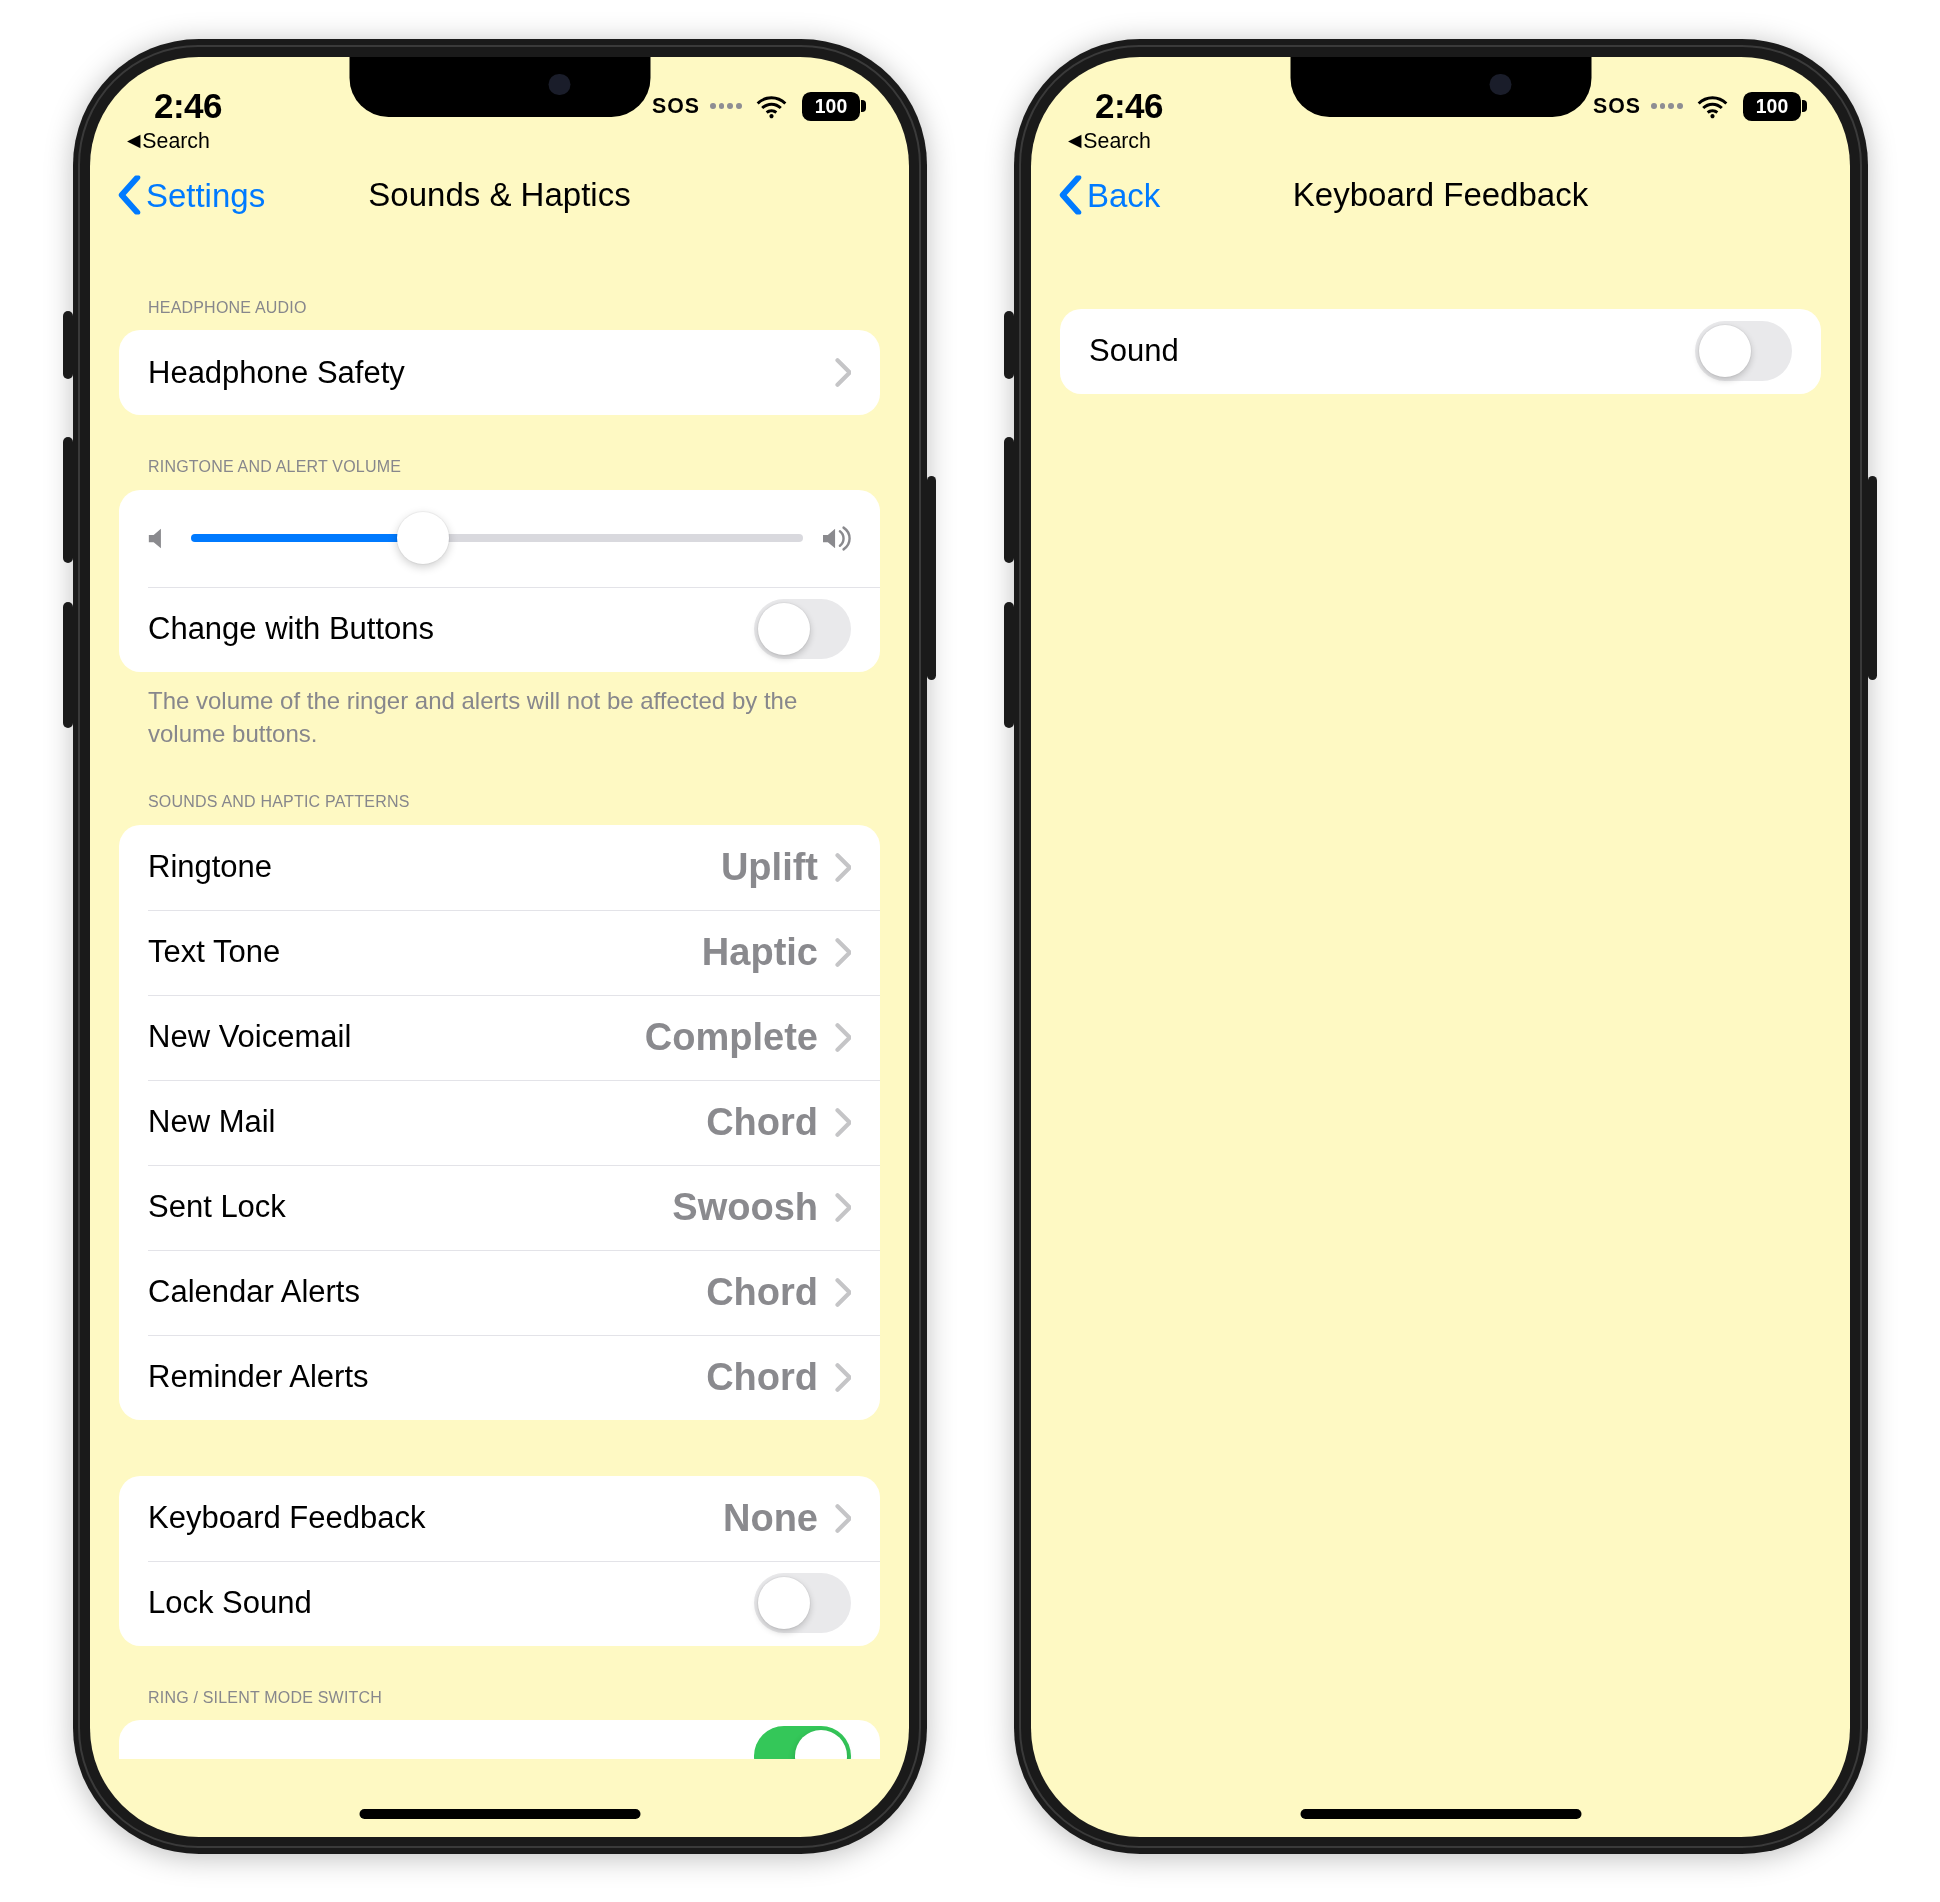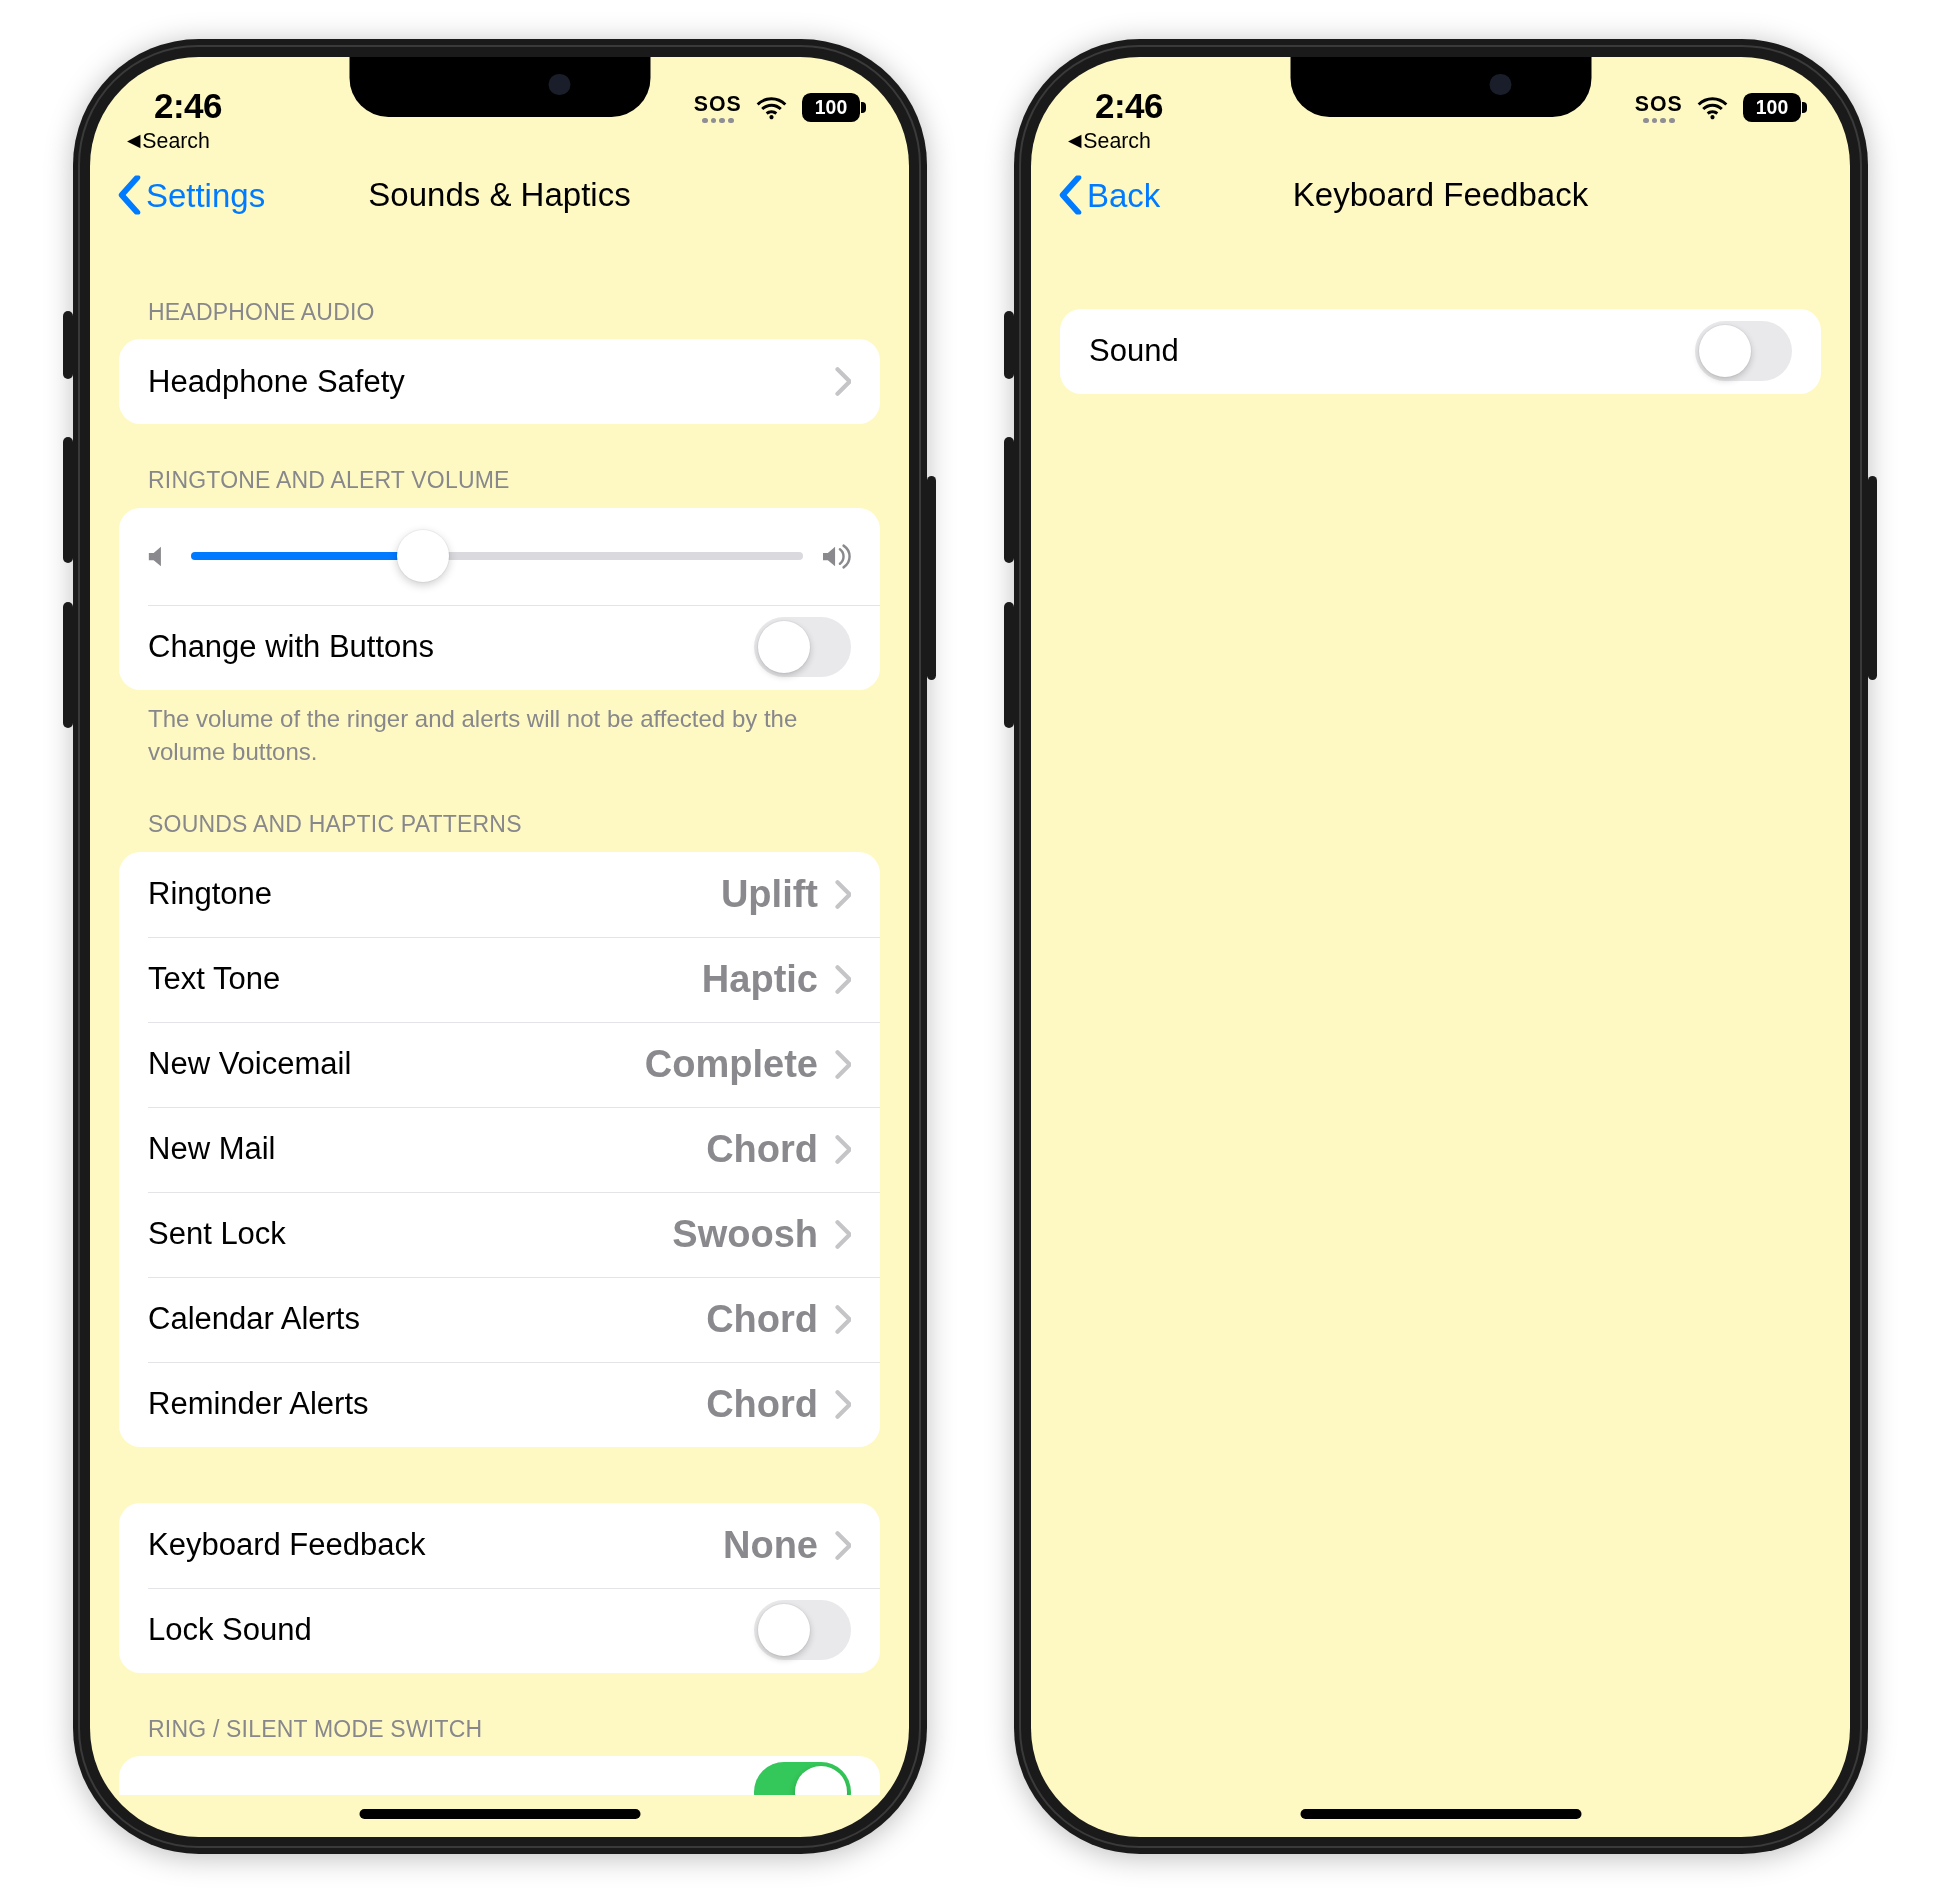--- a/index.html
+++ b/index.html
@@ -108,21 +108,21 @@
   }
   .status-right {
     position: absolute;
     top: 35px;
     right: 49px;
     display: flex;
     align-items: center;
     gap: 13.6px;
   }
   .sos {
-    display:flex;flex-direction:column;align-items:center;gap:1px;
+    display:flex;flex-direction:row;align-items:center;gap:10px;
   }
   .sos-text { font-size: 21.3px; font-weight: 800; letter-spacing: 1px; }
   .sos-dots { display:flex; gap:2.9px; }
   .sos-dots span { width:5.8px;height:5.8px;border-radius:50%;background:#8e8e93; }
   .wifi-icon svg { display:block; }
   .battery {
     width: 58px;height: 29px;border-radius: 8.7px;background:#000;
     color:#fff;font-size:19.4px;font-weight:800;display:flex;align-items:center;justify-content:center;
     position:relative;
   }
@@ -144,21 +144,21 @@
     color:#007aff;font-size:33px;
   }
   .nav-back svg { display:block; }
 
   
   .content {
     padding: 0 29px 78px 29px;
     overflow:hidden;
   }
   .section-header {
-    font-size: 23px;
+    font-size: 16px;
     color:#87878c;
     padding: 43px 29px 13.6px 29px;
     text-transform: uppercase;
     letter-spacing:0.2px;
   }
   .section-header.first { padding-top: 60px; }
   .section-footer {
     font-size: 24px;
     color:#87878c;
     padding: 13.6px 29px 0 29px;

